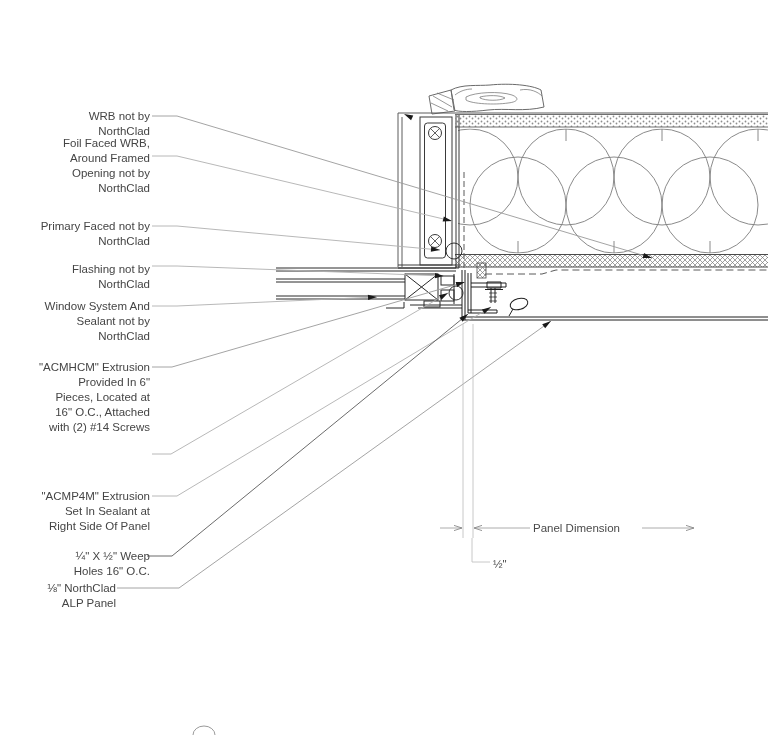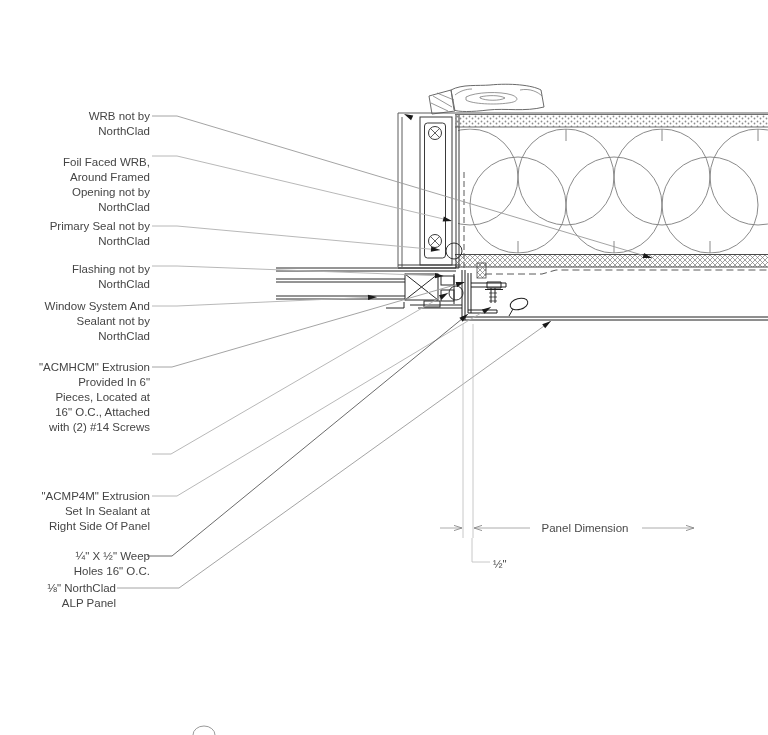--- a/index.html
+++ b/index.html
@@ -1,25 +1,25 @@
 <!DOCTYPE html>
 <html><head>
 <meta charset="utf-8">
 <style>
   html,body{margin:0;padding:0;background:#fff;}
   #canvas{position:relative;width:768px;height:735px;background:#ffffff;overflow:hidden;
           font-family:"Liberation Sans",sans-serif;padding-left:14px;}
   #drawing{position:absolute;left:0;top:0;}
   .callout{position:absolute;left:0;width:150px;text-align:right;
            font-size:11.5px;line-height:15px;color:#454545;white-space:pre-line;}
-  .c0{top:109px}.c1{top:155px}.c2{top:219px}.c3{top:262px}.c4{top:299px}
+  .c0{top:109px}.c1{top:136px}.c2{top:219px}.c3{top:262px}.c4{top:299px}
   .c5{top:360px}.c6{top:447px}.c7{top:489px}.c8{top:549px}
   .c9{top:581px;width:116px;}
   .dimtext{position:absolute;font-size:11.5px;line-height:14px;color:#4a4a4a;}
-  #panel-dim-label{left:533px;top:521px;width:104px;text-align:center;}
+  #panel-dim-label{left:533px;top:521px;width:104px;}
   #gap-label{left:493px;top:557px;width:40px;text-align:left;}
 </style>
 </head>
 <body>
 
 <div id="canvas">
 
   <svg id="drawing" width="768" height="735" viewBox="0 0 768 735" fill="none" stroke-linecap="butt">
     <defs>
       <pattern id="stipple" width="6" height="5" patternUnits="userSpaceOnUse">
@@ -182,21 +182,21 @@
 
     <path d="M193,735 A11,9 0 0 1 215,735" stroke="#9a9a9a" stroke-width="1"></path>
   </svg>
 
   <div class="callout c0">WRB not by
 NorthClad</div>
   <div class="callout c1">Foil Faced WRB,
 Around Framed
 Opening not by
 NorthClad</div>
-  <div class="callout c2">Primary Seal not by
+  <div class="callout c2">Primary Faced not by
 NorthClad</div>
   <div class="callout c3">Flashing not by
 NorthClad</div>
   <div class="callout c4">Window System And
 Sealant not by
 NorthClad</div>
   <div class="callout c5">"ACMHCM" Extrusion
 Provided In 6"
 Pieces, Located at
 16" O.C., Attached

